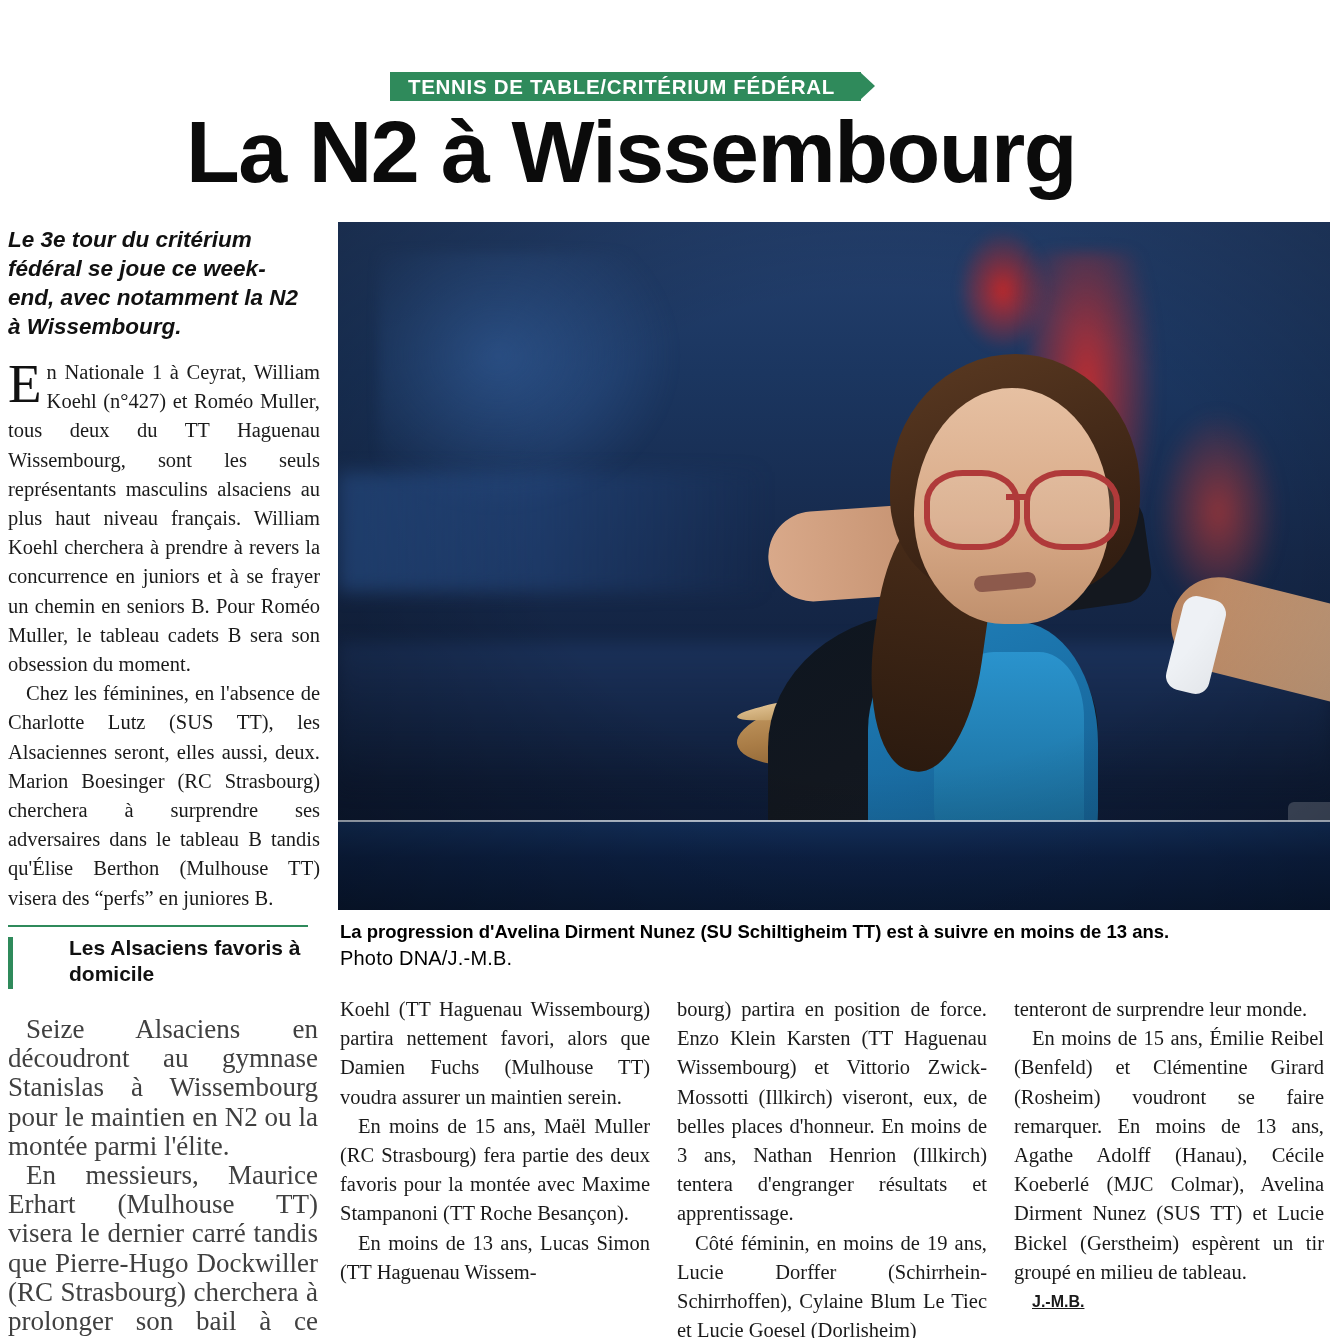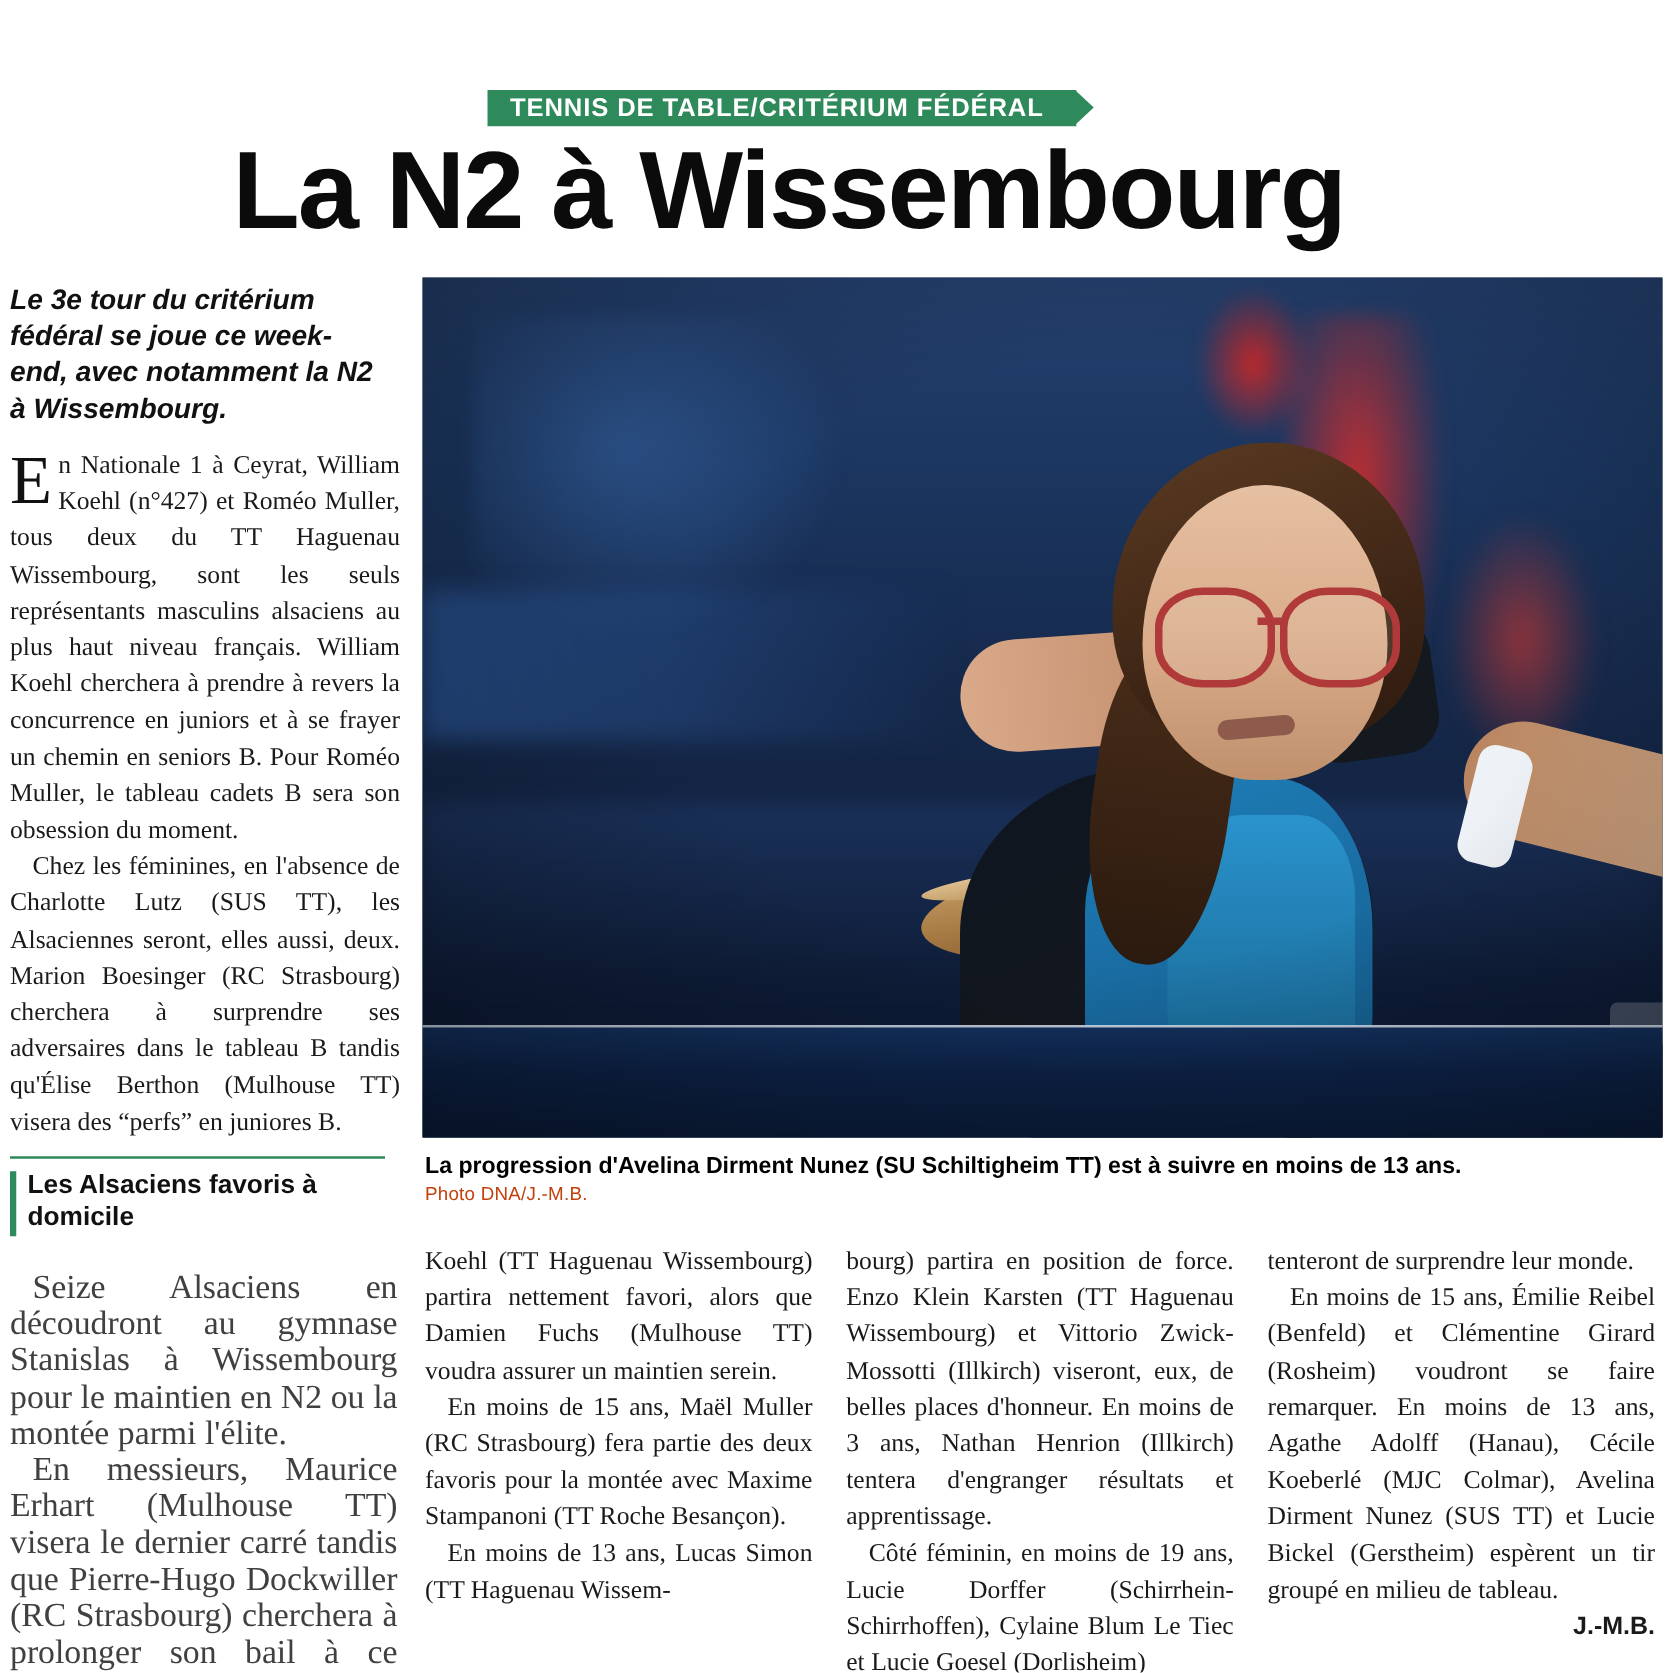--- a/index.html
+++ b/index.html
@@ -122,20 +122,21 @@
     height: 52px;
     background: #2f8a5b;
   }
   .subhead .txt {
     font-family: "Liberation Sans", sans-serif;
     font-weight: bold;
     font-size: 21px;
     line-height: 26px;
     color: #111111;
     padding-left: 14px;
+    margin-left: 47px;
   }
 
   .left-body {
     position: absolute;
     left: 8px;
     top: 1015px;
     width: 310px;
     font-size: 27px;
     line-height: 29.2px;
     text-align: justify;
@@ -317,47 +318,47 @@
     font-weight: bold;
     font-size: 18.5px;
     line-height: 23px;
     color: #000000;
   }
   .credit {
     position: absolute;
     left: 340px;
     top: 947px;
     font-family: "Liberation Sans", sans-serif;
-    font-size: 15px;
-    color: #c2410c;
+    font-size: 20px;
+    color: #000000;
     letter-spacing: .2px;
   }
 
   
   .col {
     position: absolute;
     top: 995px;
     width: 310px;
     font-size: 20.5px;
     line-height: 29.2px;
     text-align: justify;
     color: #1a1a1a;
   }
   .col p { margin: 0; text-indent: 18px; }
   .col p.noind { text-indent: 0; }
   #col2 { left: 340px; }
   #col3 { left: 677px; }
   #col4 { left: 1014px; }
   .signature {
     margin-top: 2px;
-    text-align: right;
-    font-family: "Liberation Sans", sans-serif;
-    font-weight: bold;
-    font-size: 20px;
+    font-family: "Liberation Sans", sans-serif;
+    font-weight: bold;
+    font-size: 16px;
     text-indent: 0;
+    text-decoration: underline;
   }
 </style>
 </head>
 <body>
 
 <div class="page">
 
   <div class="kicker-wrap">
     <span class="kicker">TENNIS DE TABLE/CRITÉRIUM FÉDÉRAL</span>
   </div>

